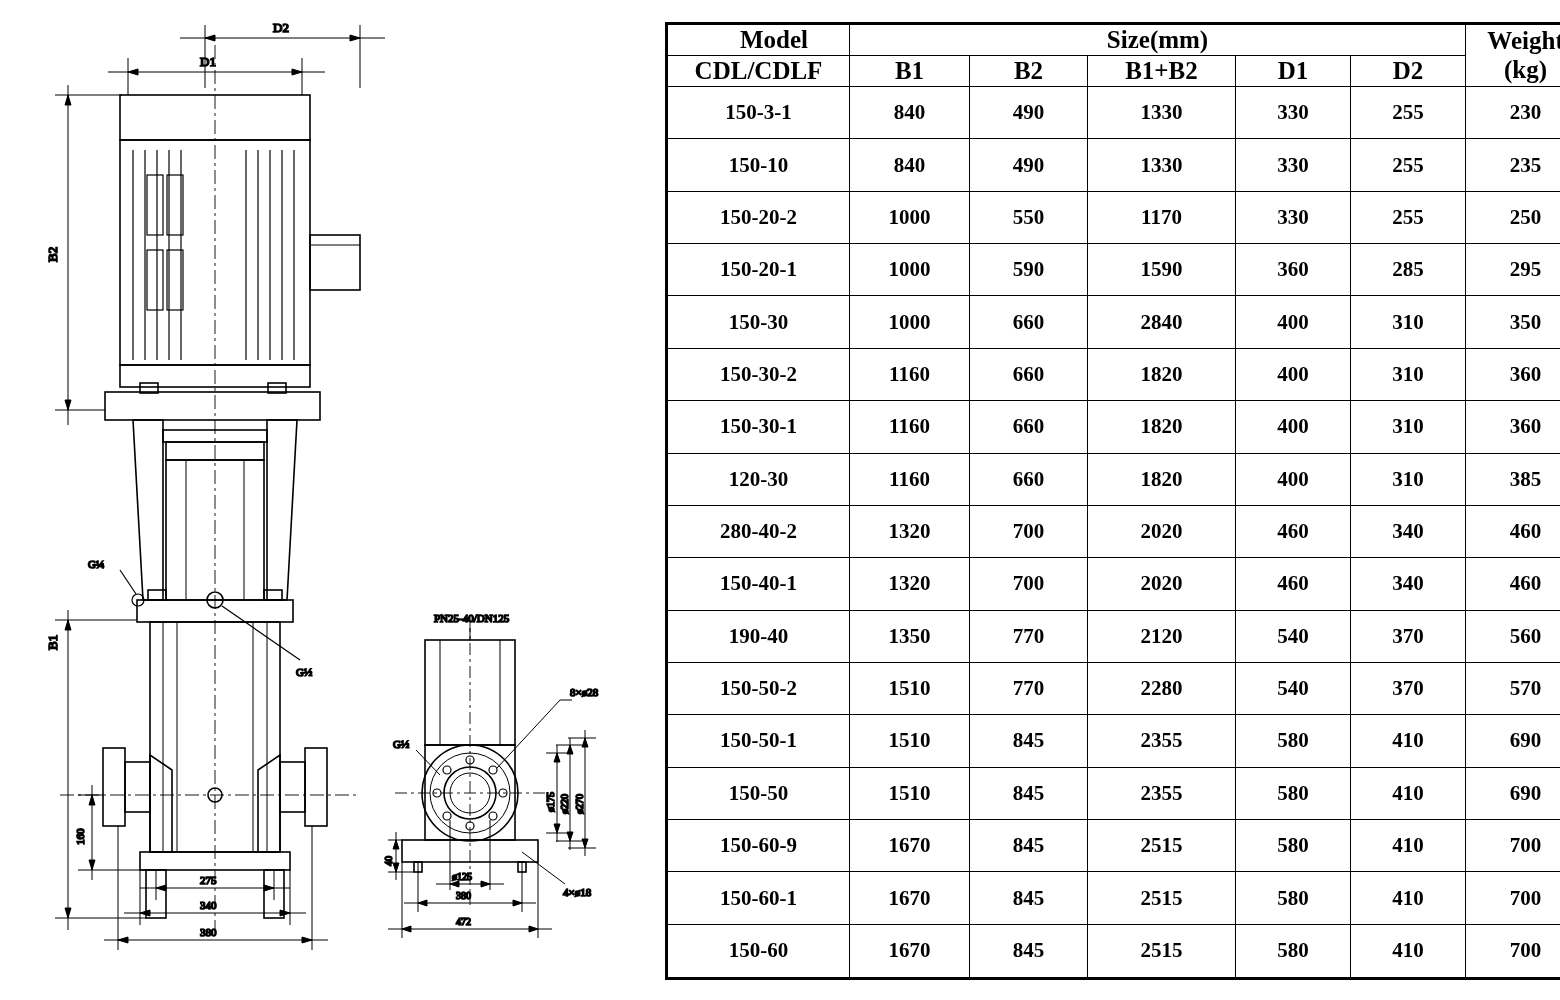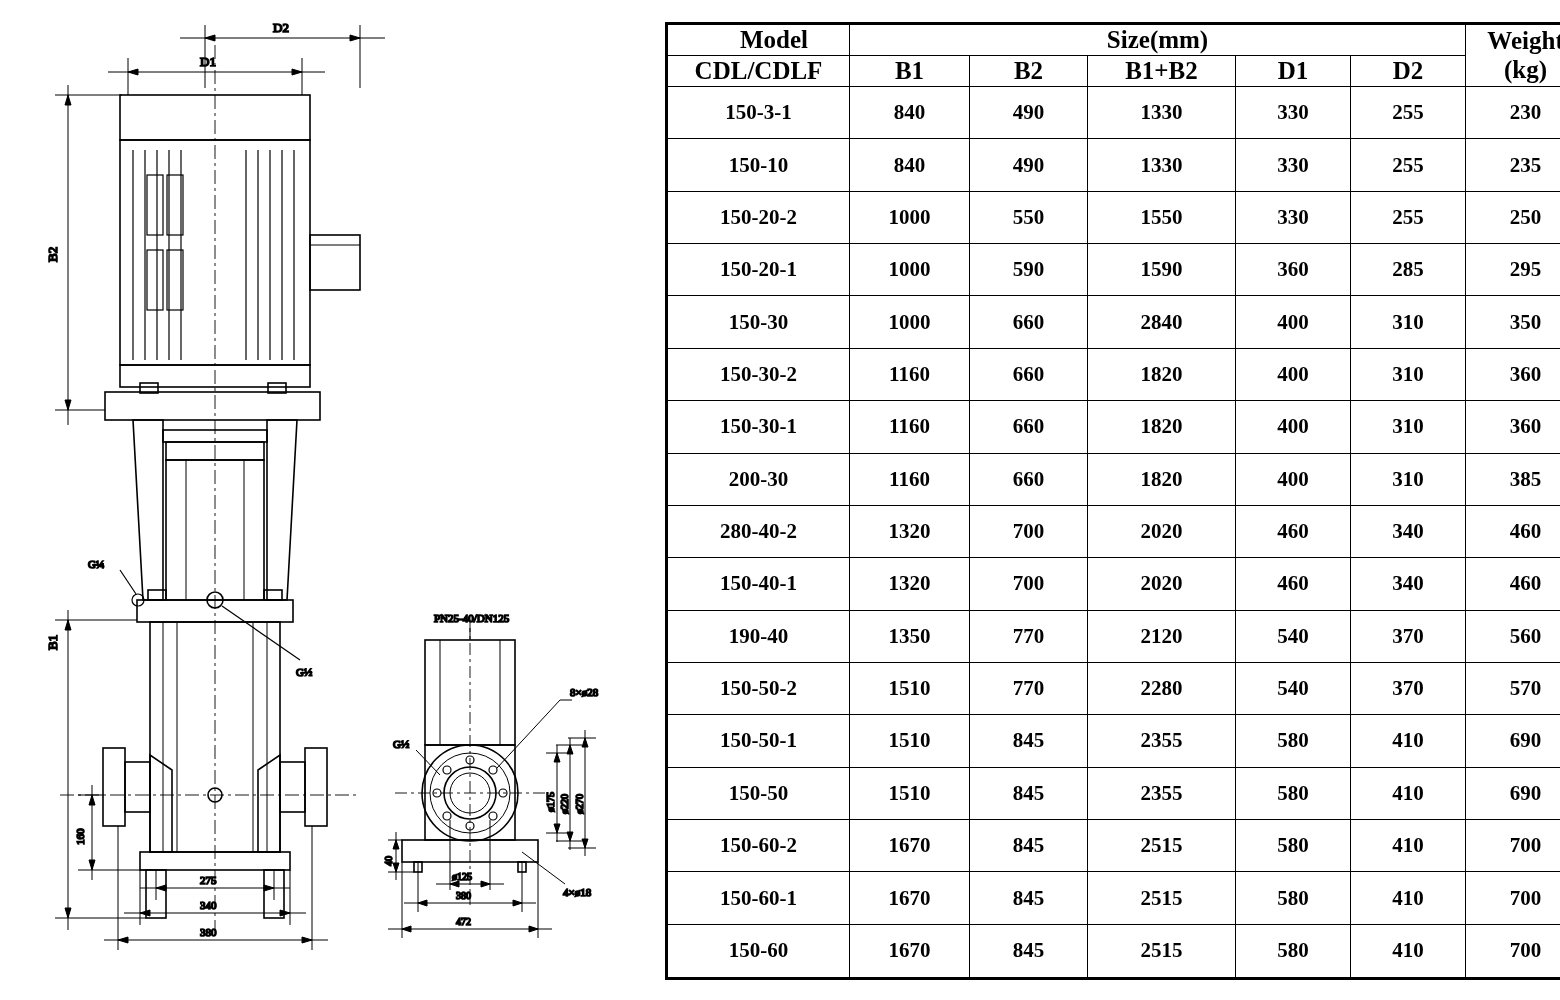--- a/index.html
+++ b/index.html
@@ -351,21 +351,21 @@
             <td>490</td>
             <td>1330</td>
             <td>330</td>
             <td>255</td>
             <td>235</td>
           </tr>
         <tr>
             <td class="model-cell">150-20-2</td>
             <td>1000</td>
             <td>550</td>
-            <td>1550</td>
+            <td>1170</td>
             <td>330</td>
             <td>255</td>
             <td>250</td>
           </tr>
         <tr>
             <td class="model-cell">150-20-1</td>
             <td>1000</td>
             <td>590</td>
             <td>1590</td>
             <td>360</td>
@@ -393,21 +393,21 @@
         <tr>
             <td class="model-cell">150-30-1</td>
             <td>1160</td>
             <td>660</td>
             <td>1820</td>
             <td>400</td>
             <td>310</td>
             <td>360</td>
           </tr>
         <tr>
-            <td class="model-cell">200-30</td>
+            <td class="model-cell">120-30</td>
             <td>1160</td>
             <td>660</td>
             <td>1820</td>
             <td>400</td>
             <td>310</td>
             <td>385</td>
           </tr>
         <tr>
             <td class="model-cell">280-40-2</td>
             <td>1320</td>
@@ -456,21 +456,21 @@
         <tr>
             <td class="model-cell">150-50</td>
             <td>1510</td>
             <td>845</td>
             <td>2355</td>
             <td>580</td>
             <td>410</td>
             <td>690</td>
           </tr>
         <tr>
-            <td class="model-cell">150-60-2</td>
+            <td class="model-cell">150-60-9</td>
             <td>1670</td>
             <td>845</td>
             <td>2515</td>
             <td>580</td>
             <td>410</td>
             <td>700</td>
           </tr>
         <tr>
             <td class="model-cell">150-60-1</td>
             <td>1670</td>

